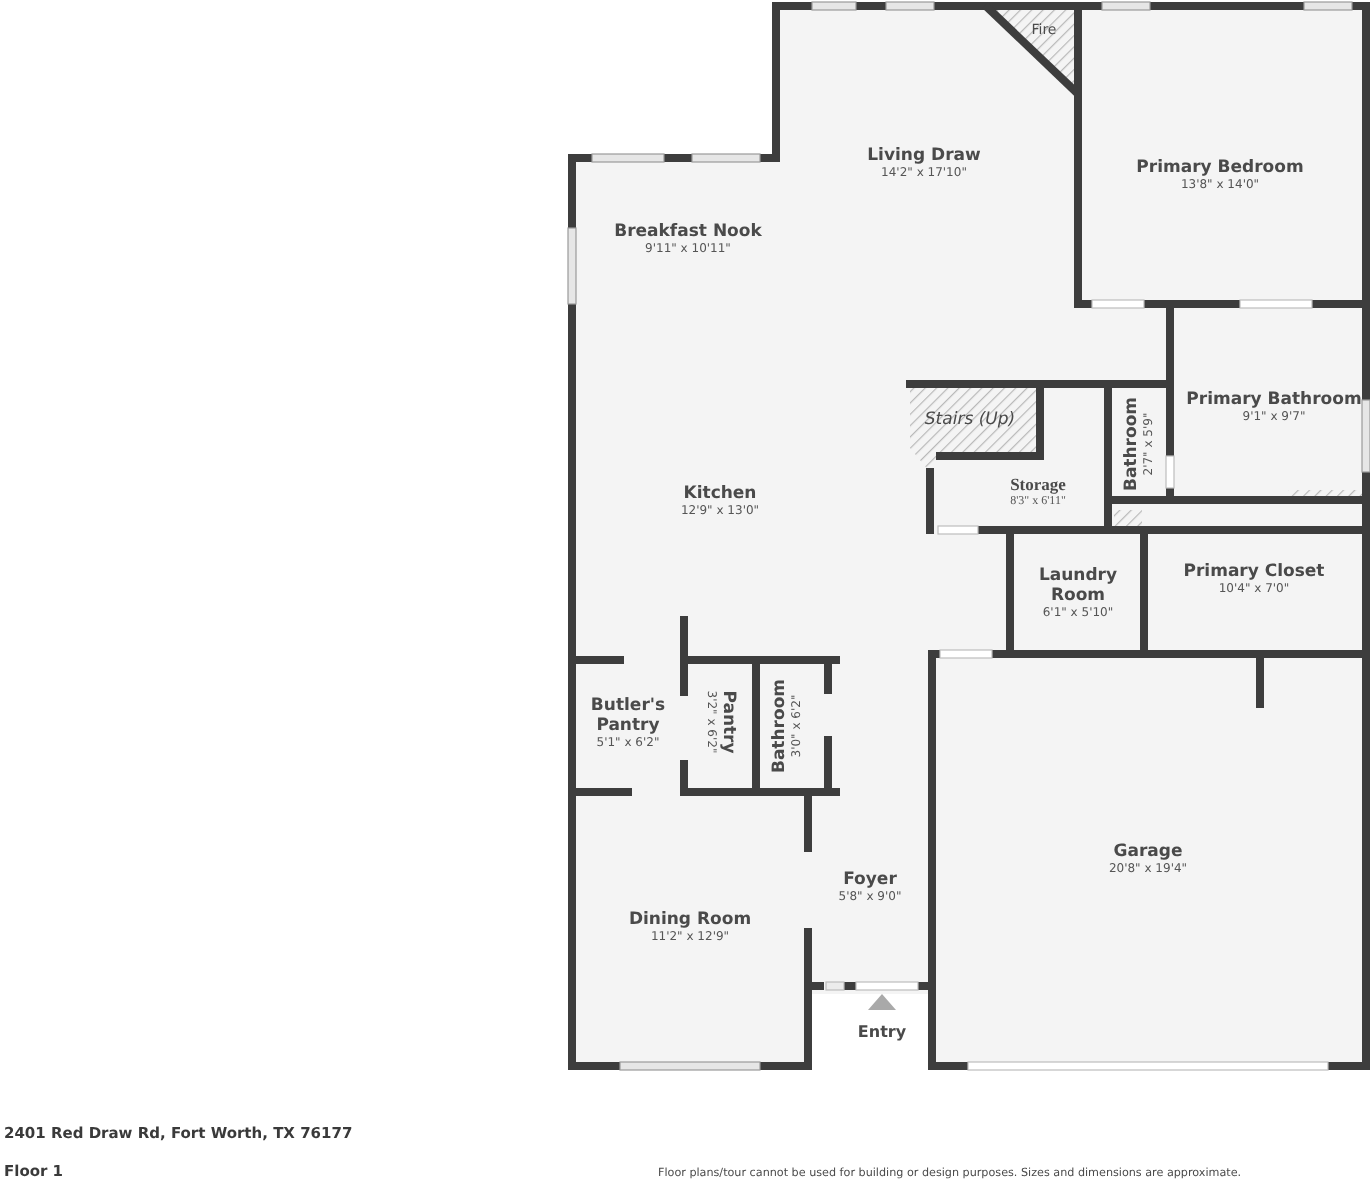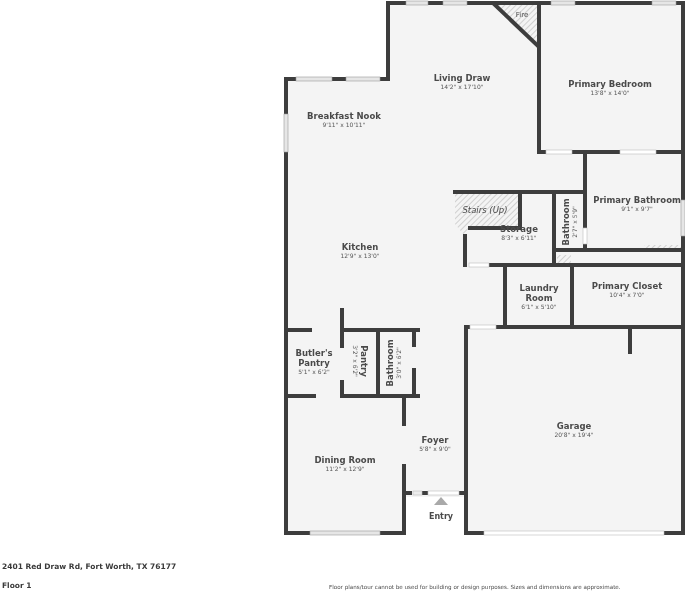--- a/index.html
+++ b/index.html
@@ -145,21 +145,21 @@
 
 <div class="rlabel" style="left:485px; top:210px;">
   <div class="rname" style="font-weight:normal;font-style:italic;">Stairs (Up)</div>
 </div>
 
 <div class="rlabel vert" style="left:570px; top:222px;">
   <div class="rname">Bathroom</div>
   <div class="rdim">2'7" x 5'9"</div>
 </div>
 
-<div class="rlabel" style="left:519px; top:233px;">
+<div class="rlabel" style="left:519px; top:246px;font-family:Liberation Serif, serif;">
   <div class="rname">Storage</div>
   <div class="rdim">8'3" x 6'11"</div>
 </div>
 
 <div class="rlabel" style="left:360px; top:251px;">
   <div class="rname">Kitchen</div>
   <div class="rdim">12'9" x 13'0"</div>
 </div>
 
 <div class="rlabel" style="left:539px; top:297px;">

